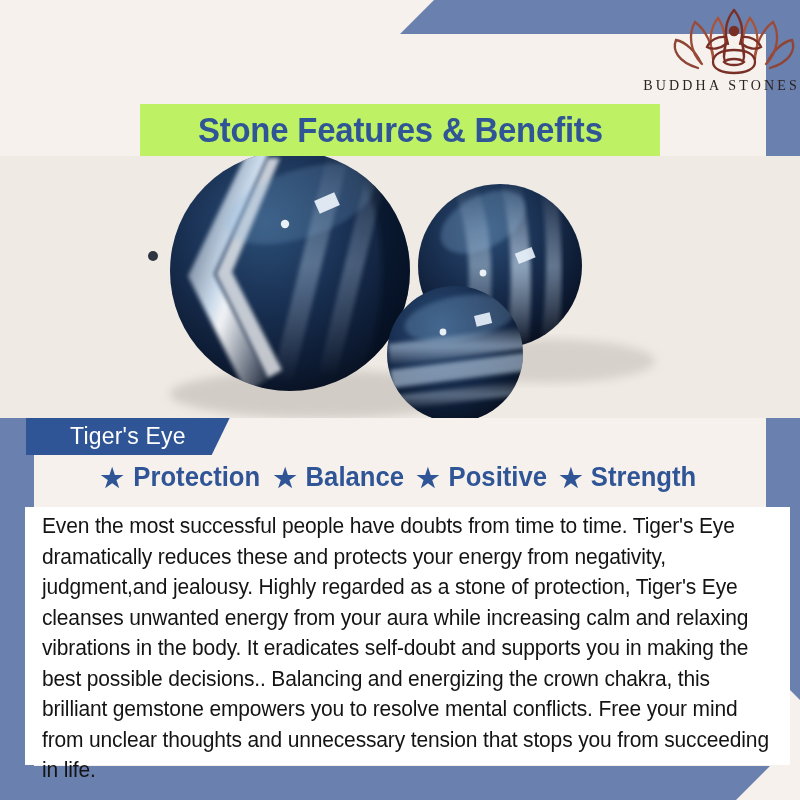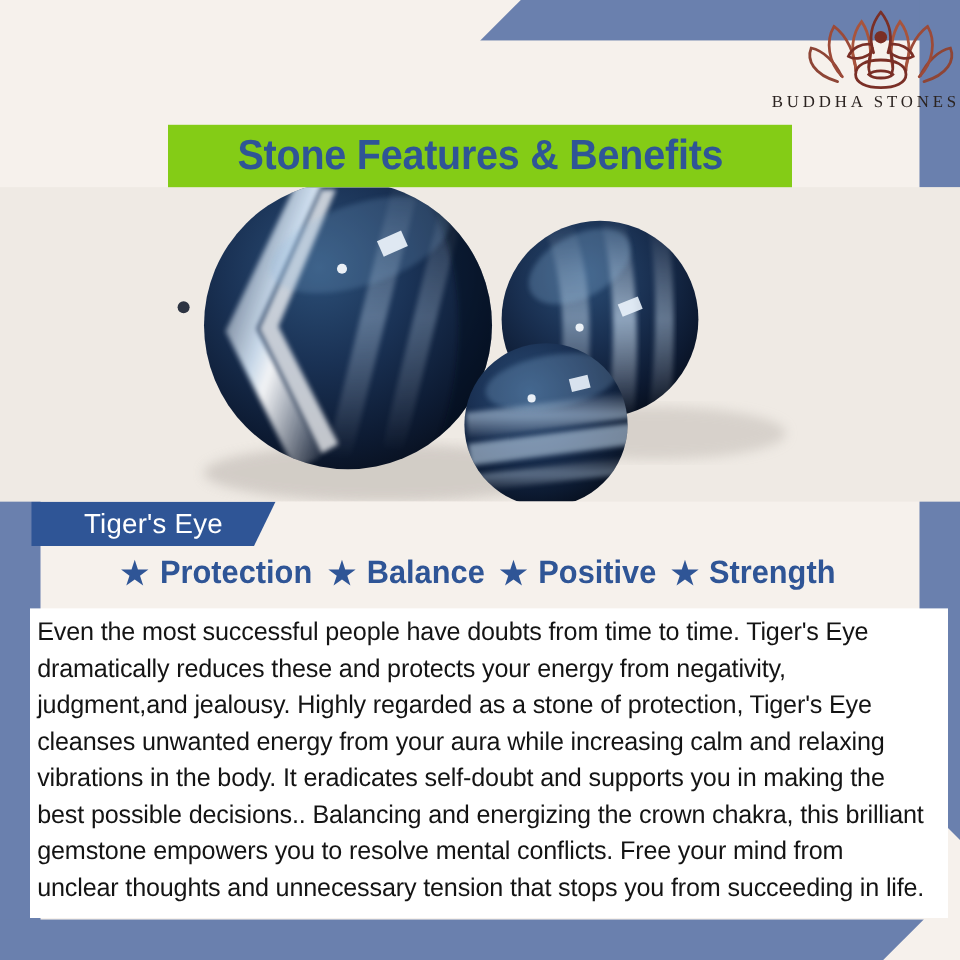--- a/index.html
+++ b/index.html
@@ -54,21 +54,21 @@
     font-size: 14px;
     letter-spacing: 3.2px;
     color: #2b2320;
     font-weight: 400;
   }
 
   
   #title-band {
     position: absolute; top: 104px; left: 140px;
     width: 520px; height: 52px;
-    background: #84cc16;
+    background: #bef264;
     display: flex; align-items: center; justify-content: center;
     z-index: 4;
   }
   #title-text {
     font-size: 35px;
     font-weight: bold;
     color: #2f5596;
     letter-spacing: -0.2px;
     white-space: nowrap;
     transform: scaleX(0.94);
@@ -121,21 +121,21 @@
     margin-right: 6px;
     color: #2f5596;
   }
   .benefit-label { transform: scaleX(0.95); }
 
   
   #body-panel {
     position: absolute; top: 507px; left: 25px;
     width: 765px; height: 258px;
     background: #ffffff;
-    padding: 4px 6px 0 6px;
+    padding: 4px 6px 0 17px;
     z-index: 5;
   }
   #body-text {
     font-size: 21.3px;
     line-height: 30.5px;
     color: #141414;
     font-weight: 400;
     letter-spacing: -0.15px;
     transform: scaleX(0.985);
     transform-origin: left top;

